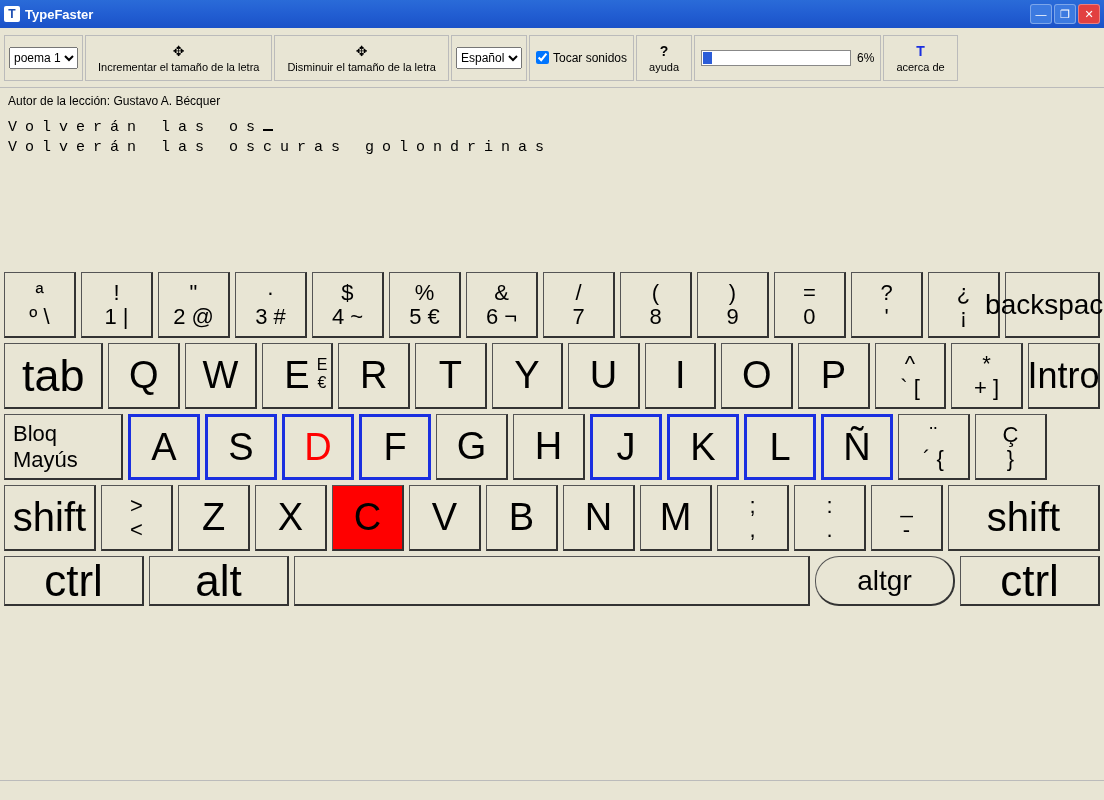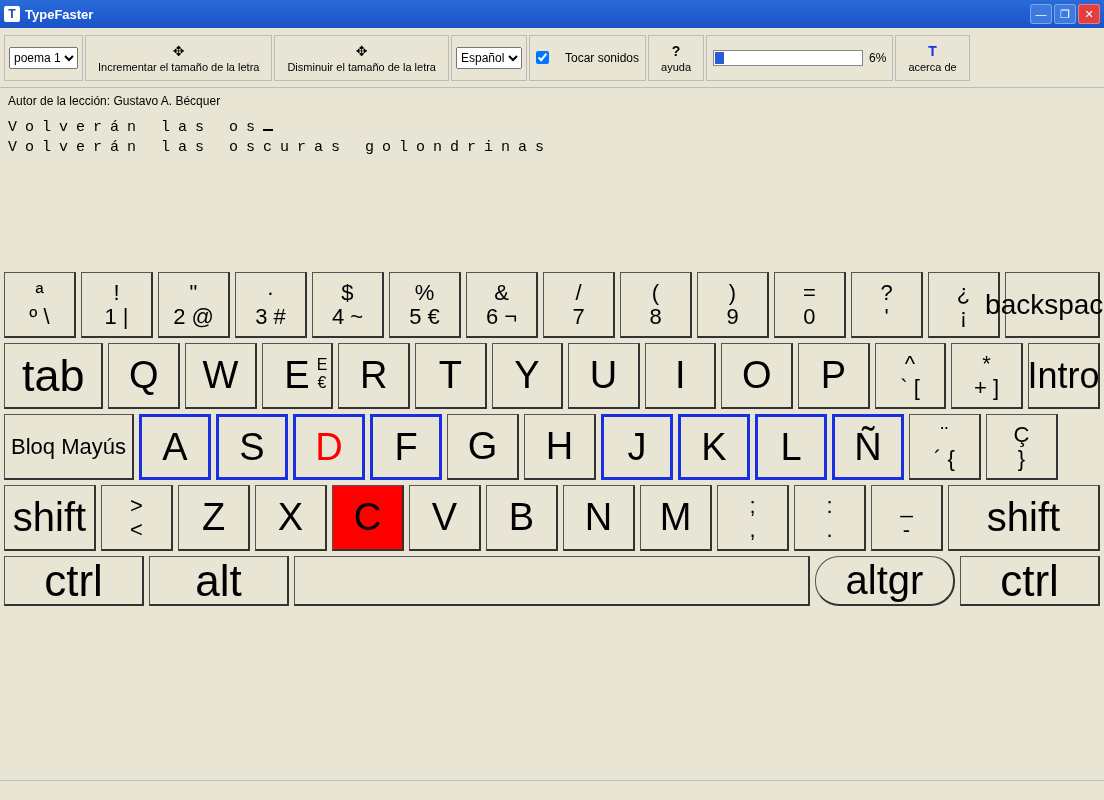--- a/index.html
+++ b/index.html
@@ -9,21 +9,21 @@
   .titlebar .title { flex:1; font-weight:bold; }
   .winbtns { display:flex; gap:2px; }
   .winbtn { width:22px; height:20px; border:1px solid #fff5; background:#3c7ae0; border-radius:3px; display:flex; align-items:center; justify-content:center; font-size:11px; color:#fff; cursor:pointer;}
   .winbtn.close { background:#e24040; }
   .toolbar { height:60px; background:#e8e5d4; border-bottom:1px solid #bbb; display:flex; align-items:center; padding:2px 4px; gap:0; }
   .tgroup { border:1px solid #bbb; height:46px; display:flex; align-items:center; padding:2px 6px; margin-right:2px; background:#e8e5d4; }
   .tgroup.nopad { padding:0 4px; }
   .tgroup select { font-size:12px; height:22px; }
   .iconbtn { display:flex; flex-direction:column; align-items:center; justify-content:center; font-size:11px; gap:2px; cursor:pointer; padding:0 6px;}
   .iconbtn .ic { font-size:14px; }
-  .checklbl { font-size:12px; display:flex; align-items:center; gap:16px; }
+  .checklbl { font-size:12px; display:flex; align-items:center; gap:4px; }
   .progress-wrap { display:flex; align-items:center; gap:6px; }
   .progress { width:150px; height:16px; border:1px solid #888; background:#fff; position:relative; }
   .progress .bar { position:absolute; left:1px; top:1px; bottom:1px; background:#2b5cd8; }
   .pct { font-size:12px; }
   .author { font-size:12px; padding:6px 8px; }
   .textarea { padding:4px 8px; font-family:"Courier New",monospace; font-size:15px; letter-spacing:8px; line-height:20px; height:150px;}
   .cursor { display:inline-block; border-bottom:2px solid #000; width:10px; }
   .keyboard { margin-top:8px; padding:0 4px; }
   .krow { display:flex; gap:5px; margin-bottom:5px; }
   .key {
@@ -42,29 +42,29 @@
   .key .multi { display:flex; flex-direction:column; align-items:center; line-height:1; font-size:22px; gap:2px;}
   .key.home { border:3px solid #1a2fe0; }
   .key.highlight { background:#f00; color:#000; }
   .key.highlight-letter { color:#f00; }
   .kr0 .key { width:72px; }
   .kr0 .key.backspace { flex:1; font-size:28px; }
   .kr1 .key { width:72px; }
   .kr1 .key.tab { width:100px; font-size:45px;}
   .kr1 .key.intro { flex:1; font-size:36px;}
   .kr2 .key { width:72px; }
-  .kr2 .key.caps { width:130px; font-size:22px;}
+  .kr2 .key.caps { width:119px; font-size:22px;padding-left:8px;}
   .kr3 .key { width:72px; }
   .kr3 .key.shiftl { width:92px; font-size:40px;}
   .kr3 .key.shiftr { flex:1; font-size:40px;}
   .kr4 .key { height:50px;}
   .kr4 .key.ctrl { width:140px; font-size:44px;}
   .kr4 .key.alt { width:140px; font-size:44px;}
   .kr4 .key.space { flex:1;}
-  .kr4 .key.altgr { width:140px; font-size:40px;border-radius:24px;}
+  .kr4 .key.altgr { width:140px; font-size:28px;border-radius:24px;}
   .statusbar { position:absolute; bottom:0; left:0; right:0; height:20px; background:#e8e5d4; border-top:1px solid #bbb;}
 </style>
 </head>
 <body>
 
 <div class="titlebar">
   <div class="icon">T</div>
   <div class="title">TypeFaster</div>
   <div class="winbtns">
     <div class="winbtn">—</div>

